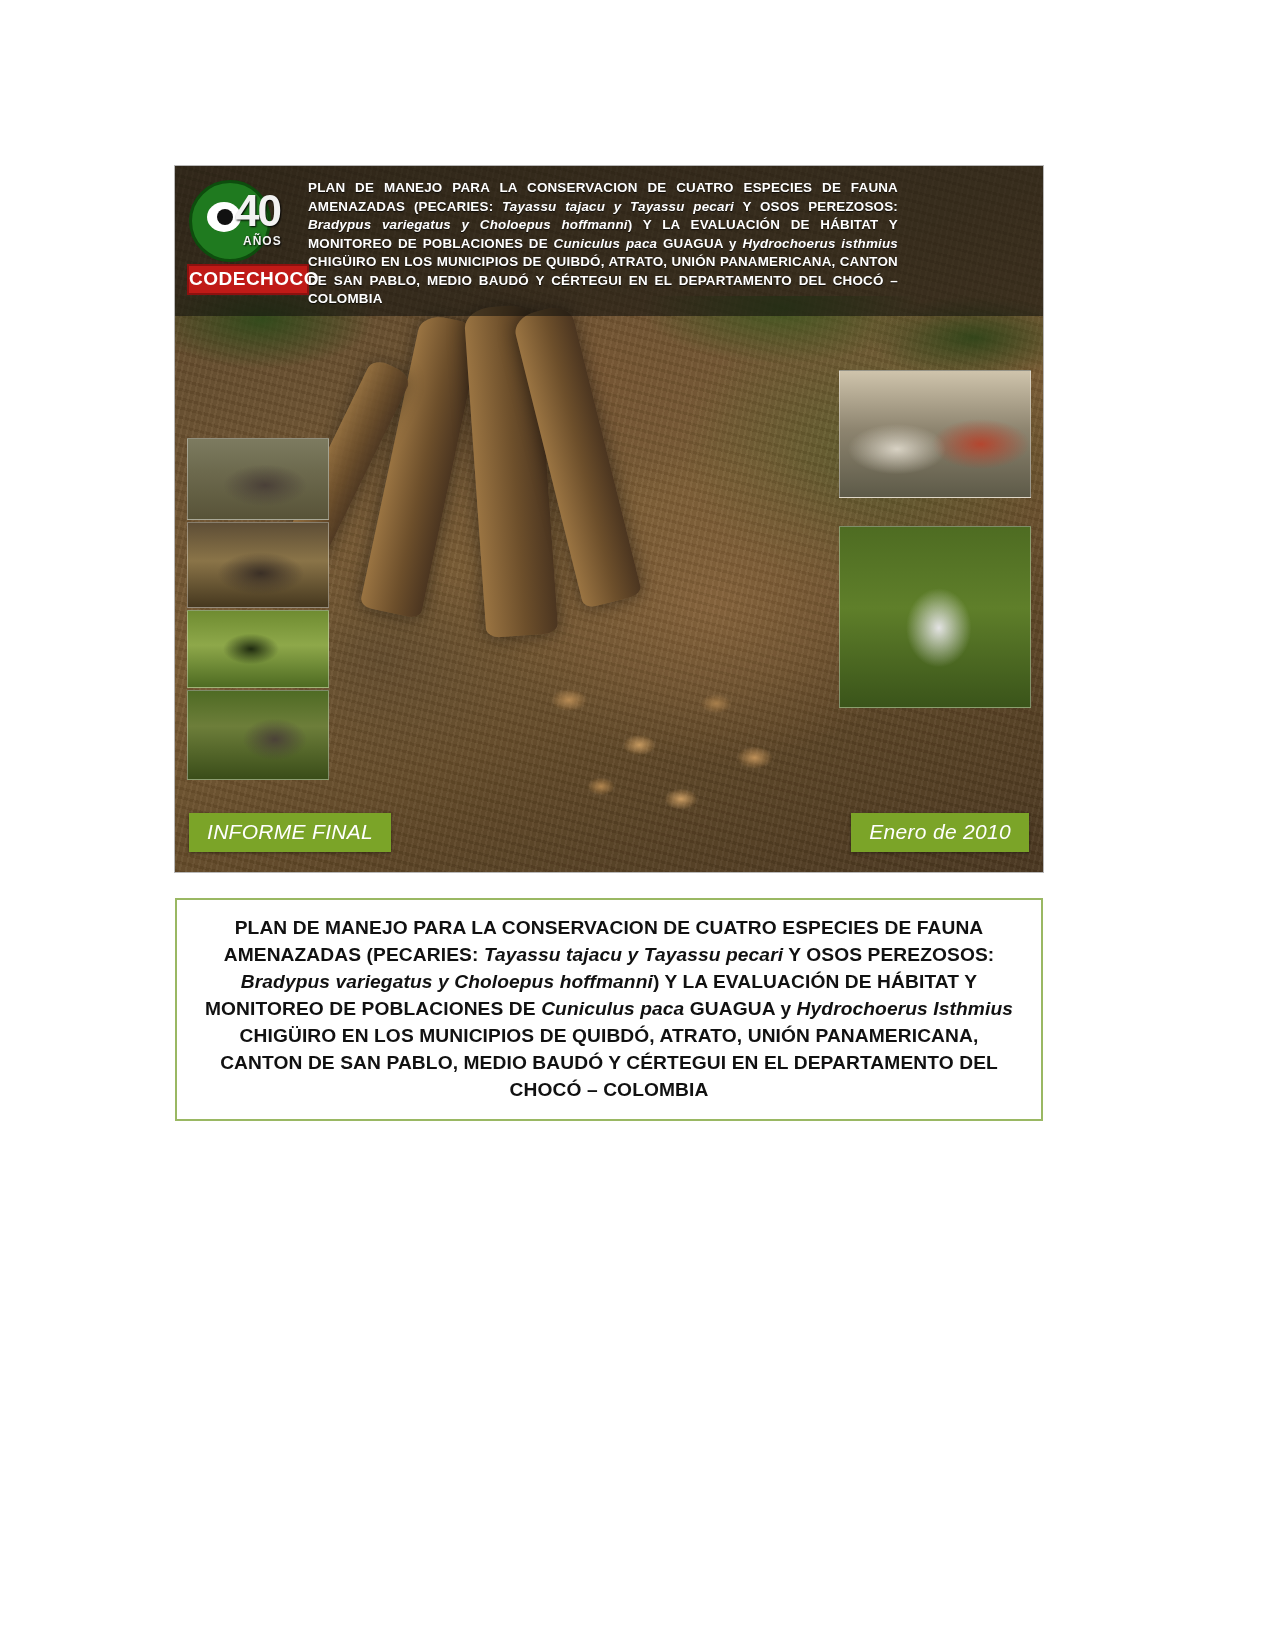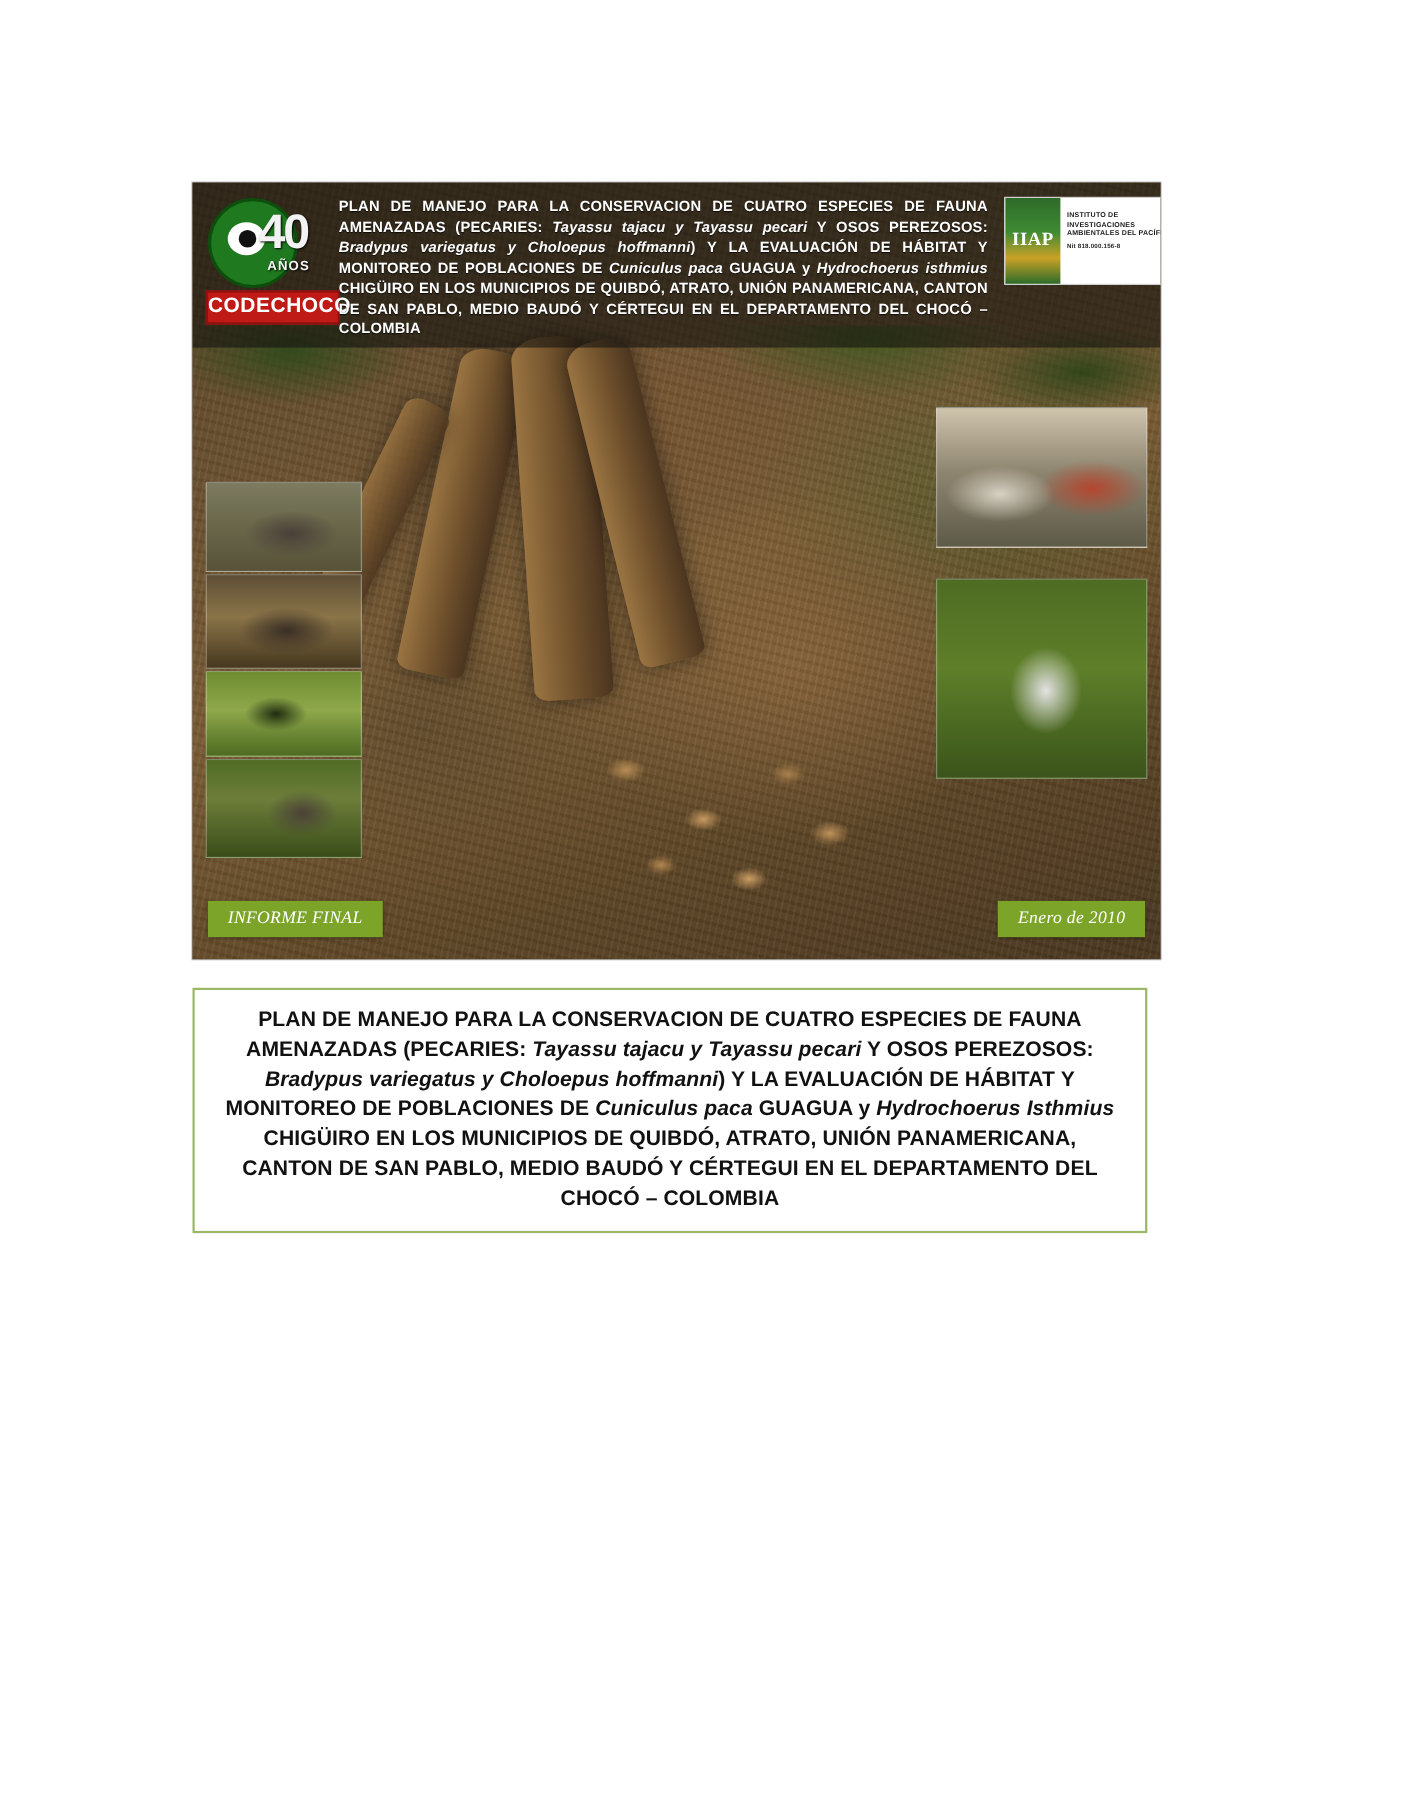--- a/index.html
+++ b/index.html
@@ -26,21 +26,20 @@
   
   .cover {
     position: absolute;
     left: 175px;
     top: 166px;
     width: 868px;
     height: 706px;
     overflow: hidden;
     background: #4c3a22;
     box-shadow: 0 0 0 1px #b9b9b9;
-    padding-left: 12px;
   }
 
   
   .cover-photo {
     position: absolute;
     inset: 0;
     background:
       radial-gradient(ellipse 240px 180px at 46% 30%, rgba(120,86,50,0.95), rgba(92,62,34,0) 70%),
       radial-gradient(ellipse 300px 220px at 62% 62%, rgba(139,102,61,0.8), rgba(80,55,30,0) 72%),
       radial-gradient(ellipse 200px 160px at 24% 70%, rgba(96,74,44,0.85), rgba(70,50,28,0) 70%),
@@ -255,25 +254,24 @@
       radial-gradient(ellipse 48px 58px at 52% 56%, #e3e3e3, rgba(0,0,0,0) 68%),
       linear-gradient(180deg, #4e6c22 0%, #5f7f2a 45%, #3a541a 100%);
   }
 
   
   .badge {
     position: absolute;
     background: #7ba428;
     color: #ffffff;
     font-style: italic;
-    font-size: 16px;
+    font-size: 21px;
     padding: 7px 18px 8px;
     letter-spacing: .3px;
     box-shadow: 0 1px 3px rgba(0,0,0,.45);
-    font-family: Liberation Serif, serif;
   }
   .badge-informe { left: 14px; bottom: 20px; }
   .badge-fecha { right: 14px; bottom: 20px; text-align: right; }
 
   
   .title-box {
     position: absolute;
     left: 175px;
     top: 898px;
     width: 868px;
@@ -315,30 +313,20 @@
       <div class="logo-circle"></div>
       <div class="logo-eye"></div>
       <div class="logo-pupil"></div>
       <div class="logo-40">40</div>
       <div class="logo-anios">AÑOS</div>
       <div class="logo-name">CODECHOCO</div>
     </div>
 
     <div class="cover-title"><span>PLAN DE MANEJO PARA LA CONSERVACION DE CUATRO ESPECIES DE FAUNA AMENAZADAS (PECARIES: </span><i>Tayassu tajacu y Tayassu pecari</i><span> Y OSOS PEREZOSOS: </span><i>Bradypus variegatus y Choloepus hoffmanni</i><span>) Y LA EVALUACIÓN DE HÁBITAT Y MONITOREO DE POBLACIONES DE </span><i>Cuniculus paca</i><span> GUAGUA y </span><i>Hydrochoerus isthmius</i><span> CHIGÜIRO EN LOS MUNICIPIOS DE QUIBDÓ, ATRATO, UNIÓN PANAMERICANA, CANTON DE SAN PABLO, MEDIO BAUDÓ Y CÉRTEGUI EN EL DEPARTAMENTO DEL CHOCÓ – COLOMBIA</span></div>
 
-    <div class="logo-iiap">
-      <div class="iiap-mark">
-        <span>IIAP</span>
-      </div>
-      <div class="iiap-text">
-        <div>INSTITUTO DE INVESTIGACIONES</div>
-        <div>AMBIENTALES DEL PACÍFICO</div>
-        <div class="nit">Nit 818.000.156-8</div>
-      </div>
-    </div>
 
     <div class="inset inset-peccary1"></div>
     <div class="inset inset-peccary2"></div>
     <div class="inset inset-sloth-face"></div>
     <div class="inset inset-sloth"></div>
     <div class="inset inset-meeting"></div>
     <div class="inset inset-field"></div>
 
     <div class="badge badge-informe">INFORME FINAL</div>
     <div class="badge badge-fecha">Enero de 2010</div>

